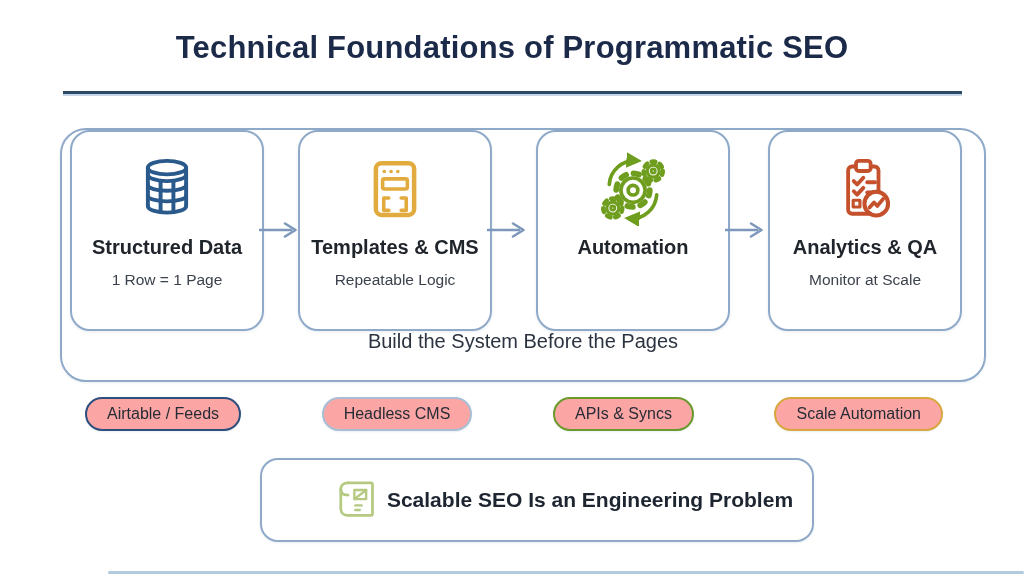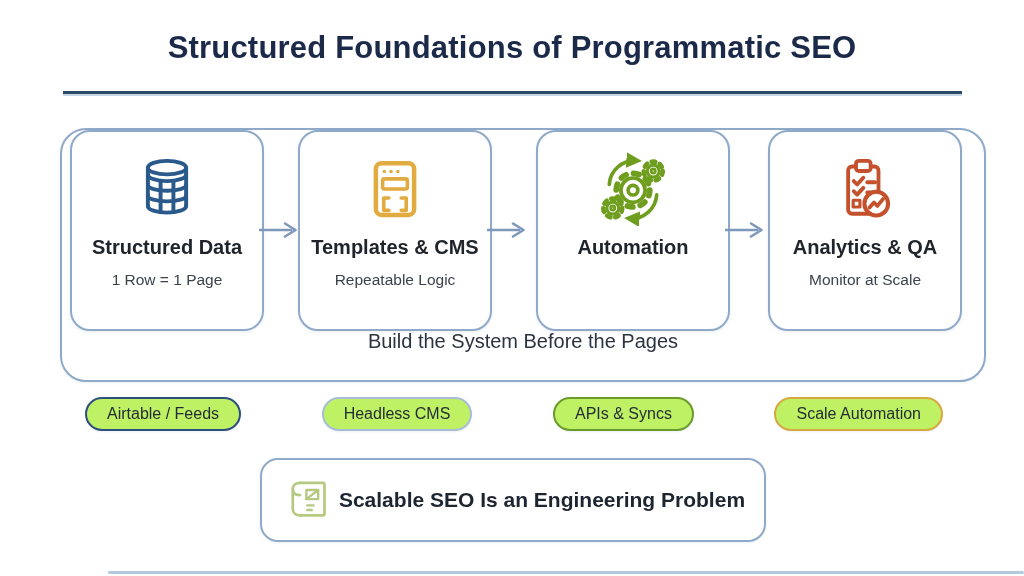--- a/index.html
+++ b/index.html
@@ -38,44 +38,45 @@
   .flow-caption{
     position:absolute;left:0;bottom:27px;width:100%;text-align:center;
     font-size:20px;font-weight:500;color:#2b3340;
   }
   
   .pills{
     position:absolute;left:85px;top:395px;width:858px;height:37px;
     display:flex;justify-content:space-between;align-items:center;
   }
   .pill{
-    border:2.5px solid #888;border-radius:19px;background:#bef264;
+    border:2.5px solid #888;border-radius:19px;background:#fca5a5;
     padding:6px 20px;font-size:16px;color:#262c35;white-space:nowrap;
     box-shadow:0 1px 2px rgba(100,130,160,.12);
   }
   
   .footer-box{
     position:absolute;left:260px;top:458px;width:502px;height:80px;
     border:2px solid #8fa9c9;border-radius:18px;background:#fff;
     display:flex;align-items:center;justify-content:center;
     box-shadow:0 1px 3px rgba(100,130,160,.12);
+    padding-left:48px;
   }
   .footer-label{font-size:21px;font-weight:700;color:#1d2530;}
   .bottom-line{
     position:absolute;left:108px;bottom:2px;width:916px;height:3px;
     background:#a5c1d8;opacity:.85;border-radius:2px;
   }
   svg{display:block;}
 </style>
 </head>
 <body>
 
 <div class="canvas">
 
-  <div class="title">Structured Foundations of Programmatic SEO</div>
+  <div class="title">Technical Foundations of Programmatic SEO</div>
   <div class="title-rule" style="border-top-color: rgb(43, 74, 102);"></div>
 
   <div class="flow-box" style="border-color: rgb(143, 169, 201);">
 
     <div class="card c1">
       <div class="icon" style="color: rgb(42, 90, 140);">
         <svg width="72" height="72" viewBox="0 0 64 64" fill="none" stroke="currentColor" stroke-width="3.5" stroke-linecap="round" stroke-linejoin="round">
           <ellipse cx="32" cy="13" rx="17" ry="6"></ellipse>
           <path d="M15 13 V47"></path>
             <path d="M49 13 V47"></path>

